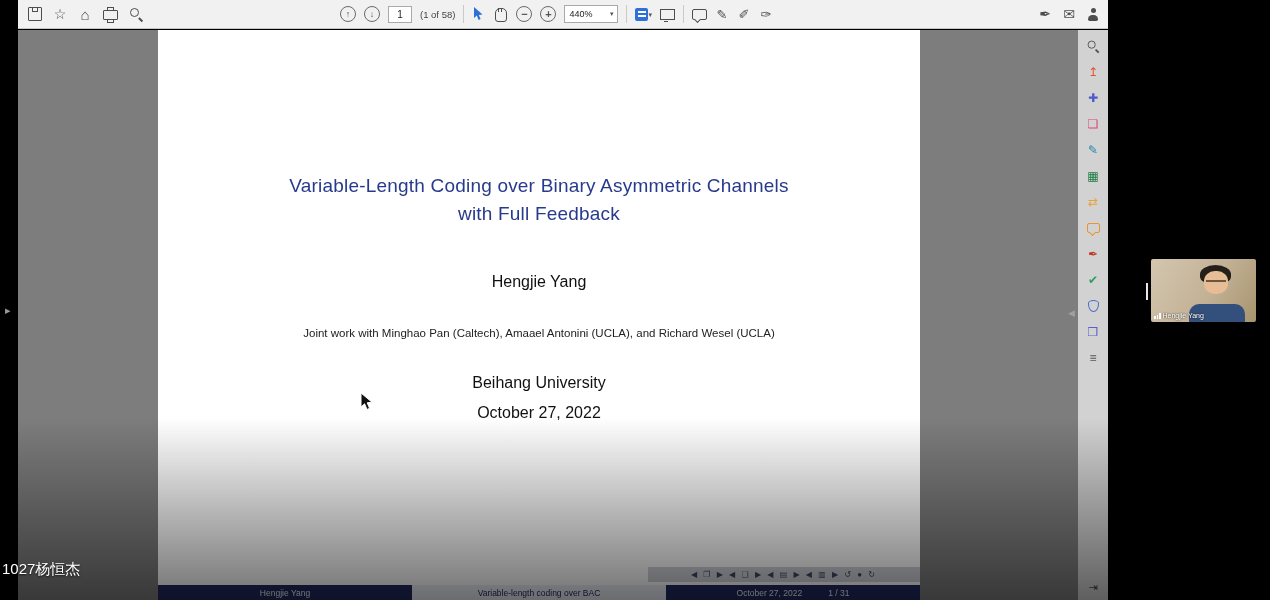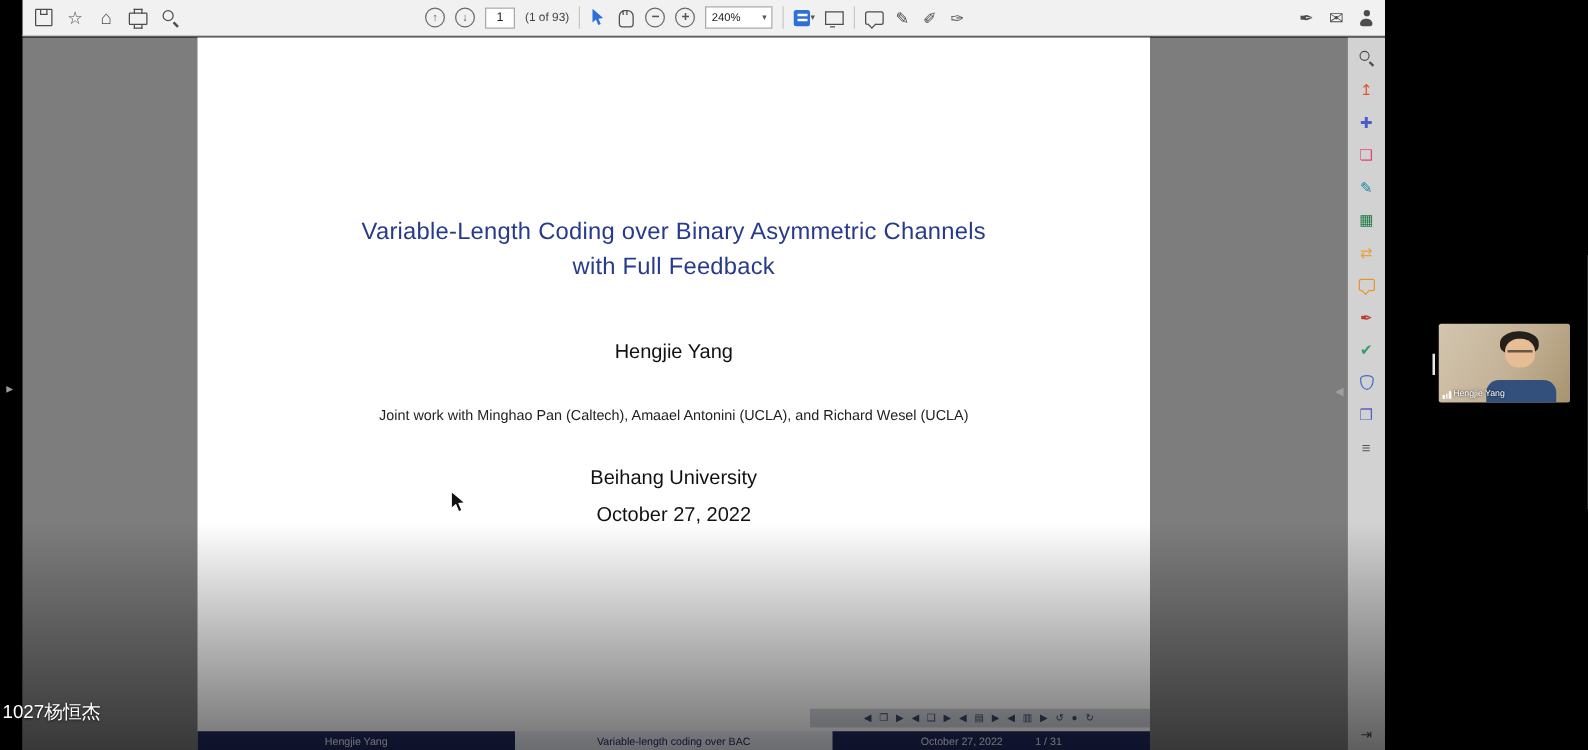--- a/index.html
+++ b/index.html
@@ -129,34 +129,34 @@
         </span>
       <span class="icon">
           <span class="mag"></span>
         </span>
     </div>
 
     <div class="tb-group tb-center">
       <span class="circle-btn">↑</span>
       <span class="circle-btn">↓</span>
       <input class="page-box" value="1" style="">
-      <span class="page-count">(1 of 93)</span>
+      <span class="page-count">(1 of 58)</span>
       <span class="vdiv"></span>
       <span class="icon">
         <svg width="12" height="14" viewBox="0 0 12 14">
             <path d="M1 0 L1 11 L3.8 8.6 L5.6 13 L7.6 12.1 L5.8 7.9 L9.5 7.4 Z" fill="#2e6fd9"></path>
           </svg>
       </span>
       <span class="icon">
           <span class="hand-tool"></span>
         </span>
       <span class="circle-btn circle-zoom">−</span>
       <span class="circle-btn circle-zoom">+</span>
       <span class="zoom-dd">
-        <span>240%</span>
+        <span>440%</span>
         <span class="caret">▾</span>
       </span>
       <span class="vdiv"></span>
       <span class="icon">
         <span class="viewpg"></span>
         <span class="caret">▾</span>
       </span>
       <span class="icon">
           <span class="monitor"></span>
         </span>

